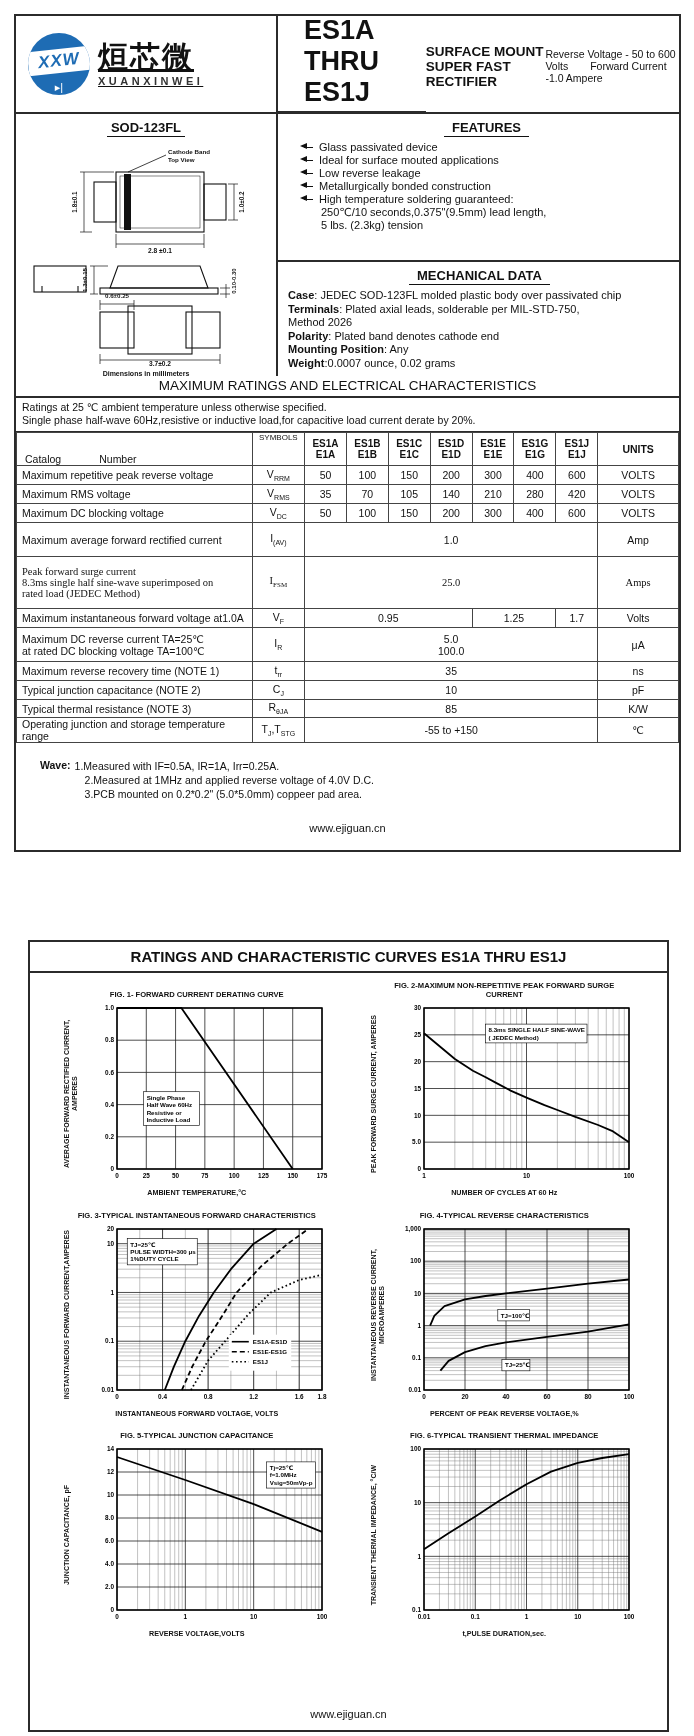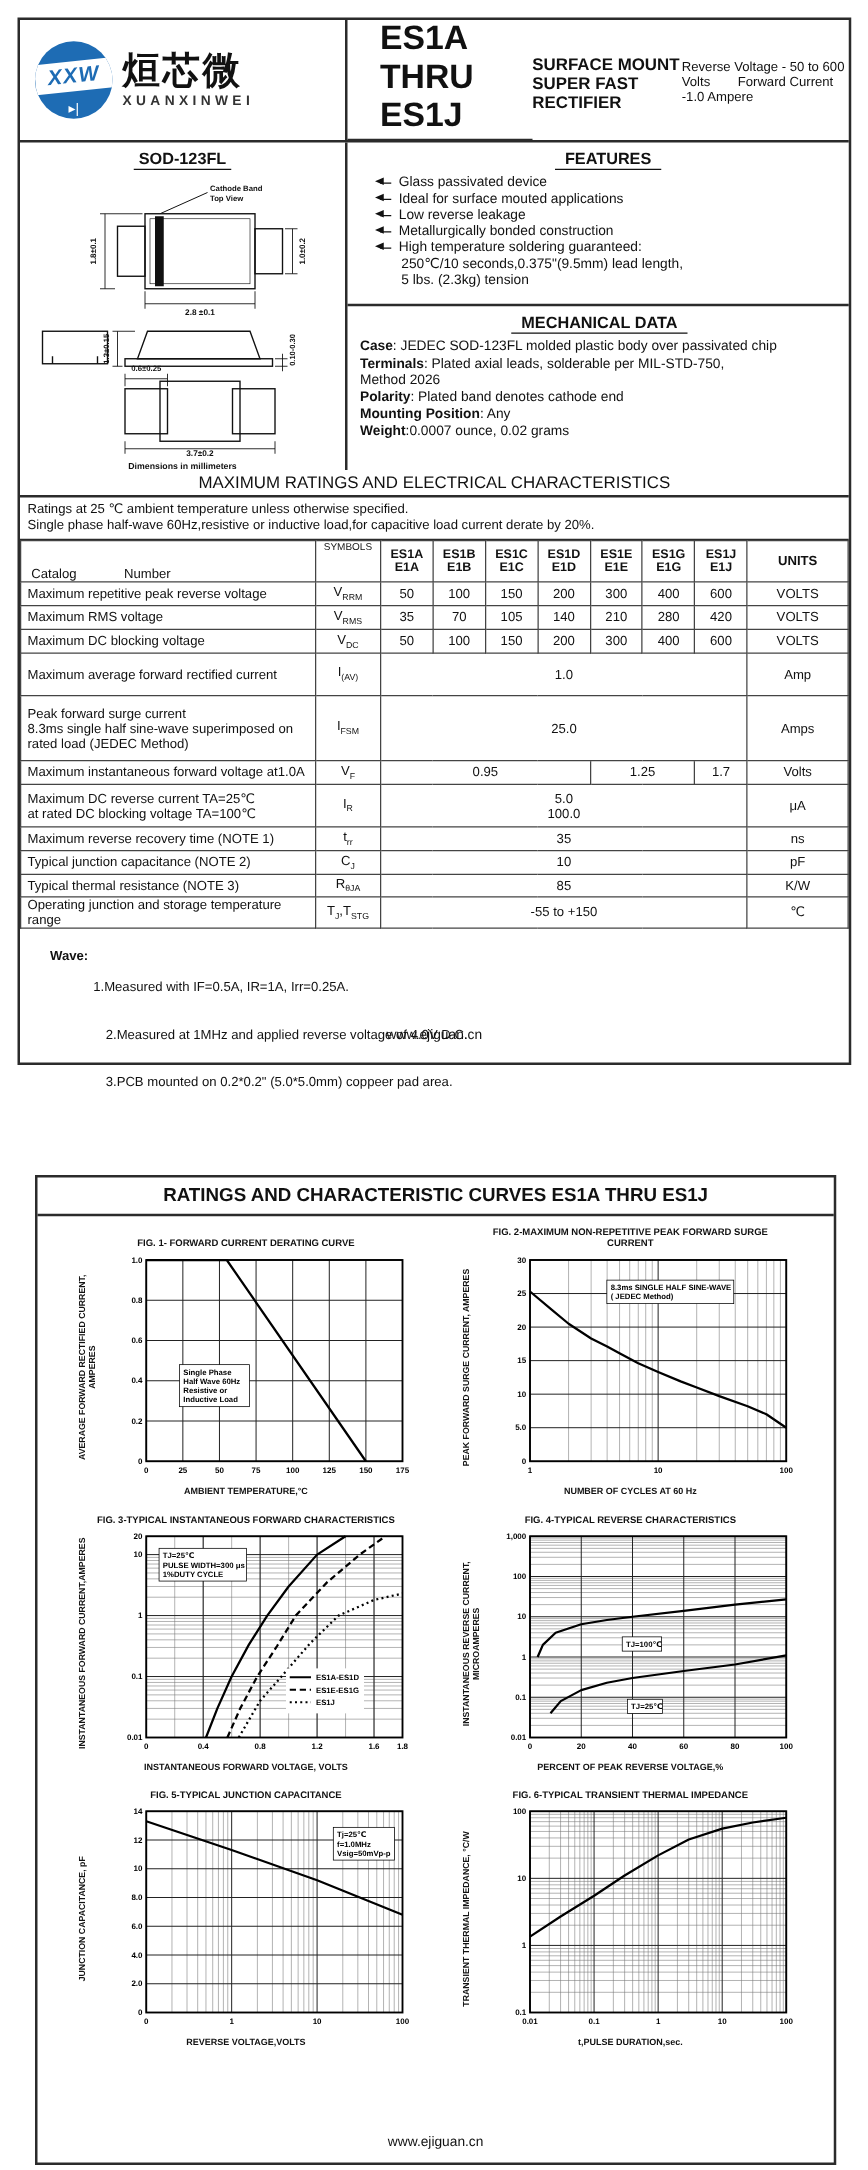--- a/index.html
+++ b/index.html
@@ -5,35 +5,35 @@
   html,body{margin:0;padding:0;background:#fff;}
   body{width:694px;font-family:"Liberation Sans","DejaVu Sans",sans-serif;color:#111;}
   .sheet{position:relative;margin:14px 13px 0 14px;height:838px;border:2px solid #2b2b2b;background:#fff;box-sizing:border-box;}
   
   .hdr{display:flex;height:96px;border-bottom:2px solid #2b2b2b;}
   .logo-cell{width:262px;border-right:2px solid #2b2b2b;display:flex;align-items:center;padding-left:12px;box-sizing:border-box;}
   .logo-globe{width:62px;height:62px;border-radius:50%;background:#1e6cb4;position:relative;flex:0 0 auto;overflow:hidden;}
   .logo-band{position:absolute;left:0;right:0;top:16px;height:24px;background:#fff;transform:rotate(-6deg);display:flex;align-items:center;justify-content:center;}
   .xxw{color:#1e6cb4;font-weight:bold;font-style:italic;font-size:17px;letter-spacing:1px;}
   .diode{position:absolute;bottom:2px;left:0;right:0;text-align:center;color:#fff;font-size:11px;line-height:11px;}
-  .brand-text{margin-left:8px;}
+  .brand-text{margin-left:8px;text-decoration:underline;}
   .cn{font-size:30px;font-weight:bold;color:#111;line-height:32px;letter-spacing:2px;}
   .en{font-size:11px;font-weight:bold;color:#333;letter-spacing:3.5px;margin-top:2px;}
   .title-cell{flex:1;display:flex;flex-direction:row;align-items:center;justify-content:center;}
   .doc-title{font-size:27px;font-weight:bold;border-bottom:2px solid #2b2b2b;padding:0 26px 3px 26px;}
   .doc-sub{font-size:13.5px;font-weight:bold;margin-top:5px;}
   .doc-sub2{font-size:10.5px;margin-top:3px;}
   .gap2{margin-left:22px;}
   
   .midrow{display:flex;height:262px;}
   .pkg-col{width:262px;border-right:2px solid #2b2b2b;box-sizing:border-box;text-align:center;padding-top:4px;}
   .pkg-title{display:inline-block;font-size:13px;font-weight:bold;border-bottom:1.5px solid #111;padding:0 4px 1px 4px;margin-bottom:1px;}
   .pkg-note{font-size:7px;font-weight:bold;margin-top:0px;}
   .right-col{flex:1;display:flex;flex-direction:column;}
-  .features{height:131px;border-bottom:2px solid #2b2b2b;box-sizing:border-box;padding:4px 10px 0 26px;}
+  .features{height:148px;border-bottom:2px solid #2b2b2b;box-sizing:border-box;padding:4px 10px 0 26px;}
   .mech{flex:1;padding:4px 8px 0 10px;}
   .sec-h{text-align:center;margin-bottom:4px;}
   .sec-h span{display:inline-block;font-size:13px;font-weight:bold;border-bottom:1.5px solid #111;padding:0 8px 1px 8px;}
   .feat-item{font-size:11px;margin:1px 0;display:flex;align-items:center;}
   .feat-cont{font-size:11px;margin-left:17px;line-height:13px;}
   .bul{display:inline-block;width:9px;height:0;border-top:1.7px solid #111;position:relative;margin-right:6px;flex:0 0 auto;}
   .bul::before{content:"";position:absolute;left:-7px;top:-4.7px;border:3.9px solid transparent;border-right:7px solid #111;}
   .mech-line{font-size:11px;line-height:13.5px;}
   .mech-line .b{font-weight:bold;}
   
@@ -43,21 +43,21 @@
   table{width:100%;border-collapse:collapse;table-layout:fixed;}
   th,td{border:1px solid #444;font-size:10.5px;padding:0 2px;overflow:hidden;}
   th{font-weight:bold;}
   td.name{text-align:left;padding-left:5px;}
   td.c, th{text-align:center;}
   .symhdr{font-size:8px;}
   .part2{font-size:10px;line-height:11.5px;}
   sub{font-size:7px;}
   .notes{margin:16px 0 0 24px;font-size:10.5px;display:flex;}
   .nb{font-weight:bold;margin-right:4px;}
-  #note-lines div{line-height:14px;margin-top:24px;}
+  #note-lines div{line-height:14px;}
   #note-lines div + div{margin-left:10px;}
   .foot{position:absolute;bottom:16px;left:0;right:0;text-align:center;font-size:11px;}
   
   .sheet2{position:relative;margin:88px 25px 20px 28px;height:792px;border:2px solid #2b2b2b;background:#fff;box-sizing:border-box;}
   .p2head{border-bottom:2px solid #2b2b2b;text-align:center;font-size:15px;font-weight:bold;padding:6px 16px;}
   #figs{display:grid;grid-template-columns:1fr 1fr;column-gap:6px;row-gap:4px;padding:8px 12px 0 16px;}
   .fig{display:flex;flex-direction:column;align-items:center;}
   .fig-title{font-size:7.6px;font-weight:bold;text-align:center;min-height:18px;display:flex;align-items:flex-end;justify-content:center;max-width:250px;line-height:9px;margin-bottom:1px;}
   .fig-body{display:flex;align-items:center;}
   .ylab{writing-mode:vertical-rl;transform:rotate(180deg);font-size:7px;font-weight:bold;text-align:center;max-height:180px;line-height:8px;width:18px;}
@@ -299,21 +299,21 @@
         <tr style="height: 34px;">
           <td class="name">
             <div>Maximum average forward rectified current</div>
           </td>
           <td class="c"><span>I</span><sub>(AV)</sub></td>
           <td class="c" colspan="7">
             <div>1.0</div>
           </td>
           <td class="c">Amp</td>
         </tr>
-        <tr style="height: 52px;">
+        <tr style="height: 52px; font-family: Liberation Serif, serif;">
           <td class="name">
             <div>Peak forward surge current</div>
             <div>8.3ms single half sine-wave superimposed on</div>
             <div>rated load (JEDEC Method)</div>
           </td>
           <td class="c"><span>I</span><sub>FSM</sub></td>
           <td class="c" colspan="7">
             <div>25.0</div>
           </td>
           <td class="c">Amps</td>

